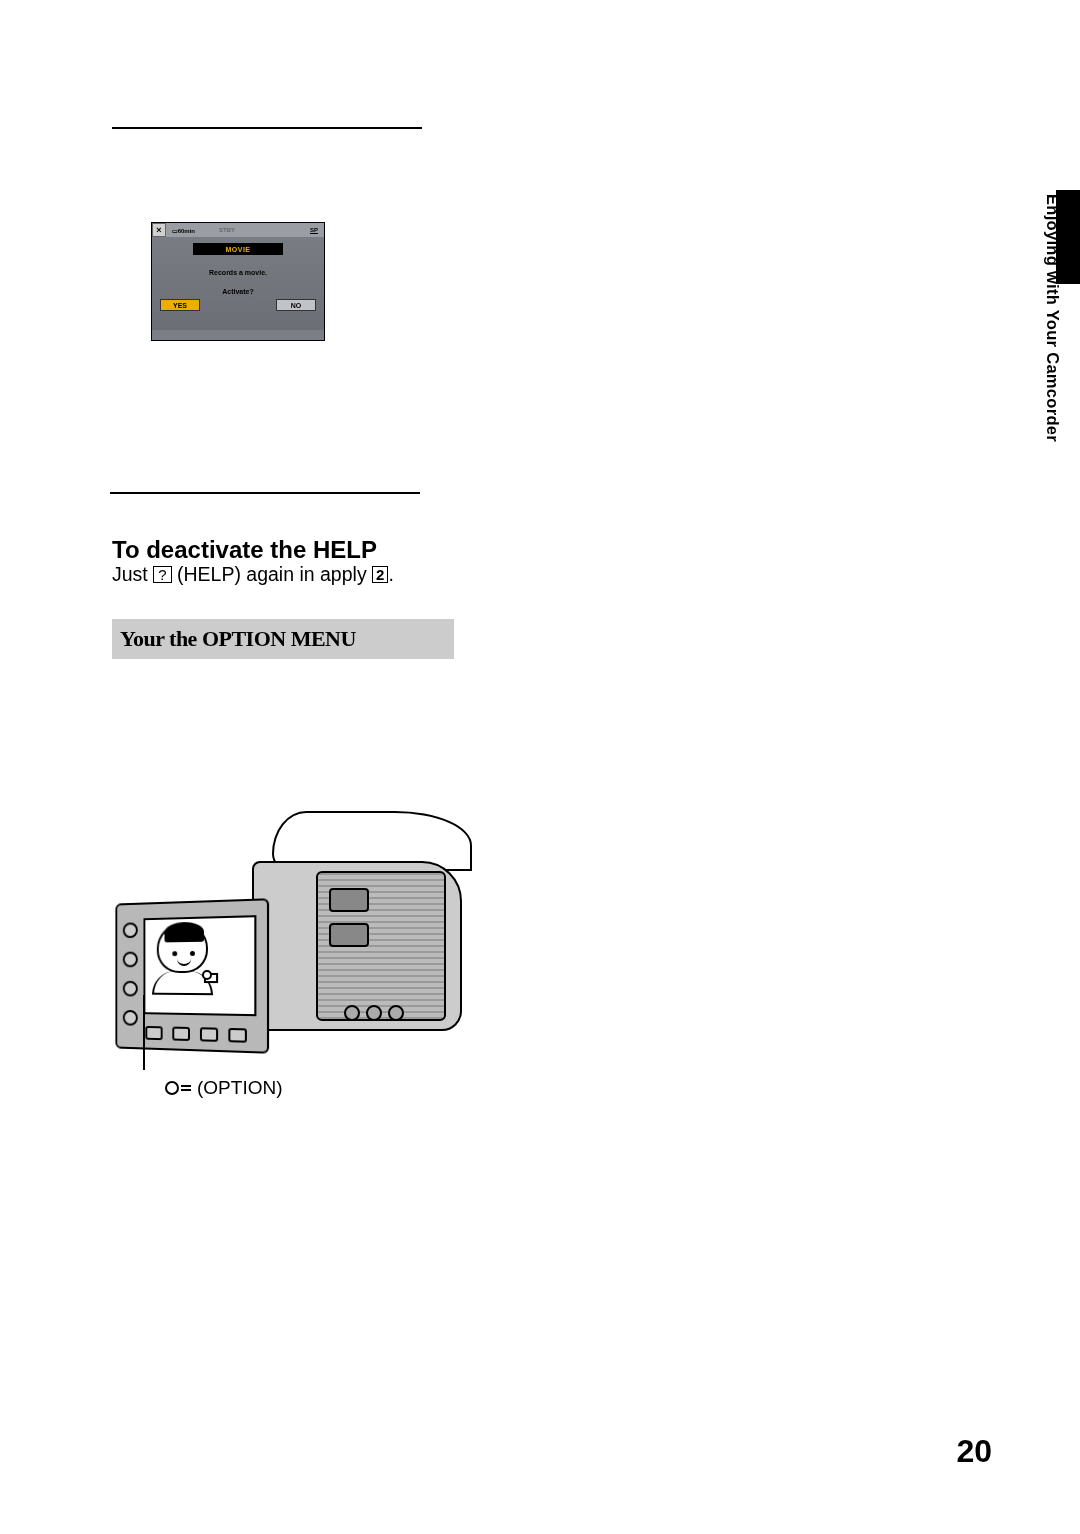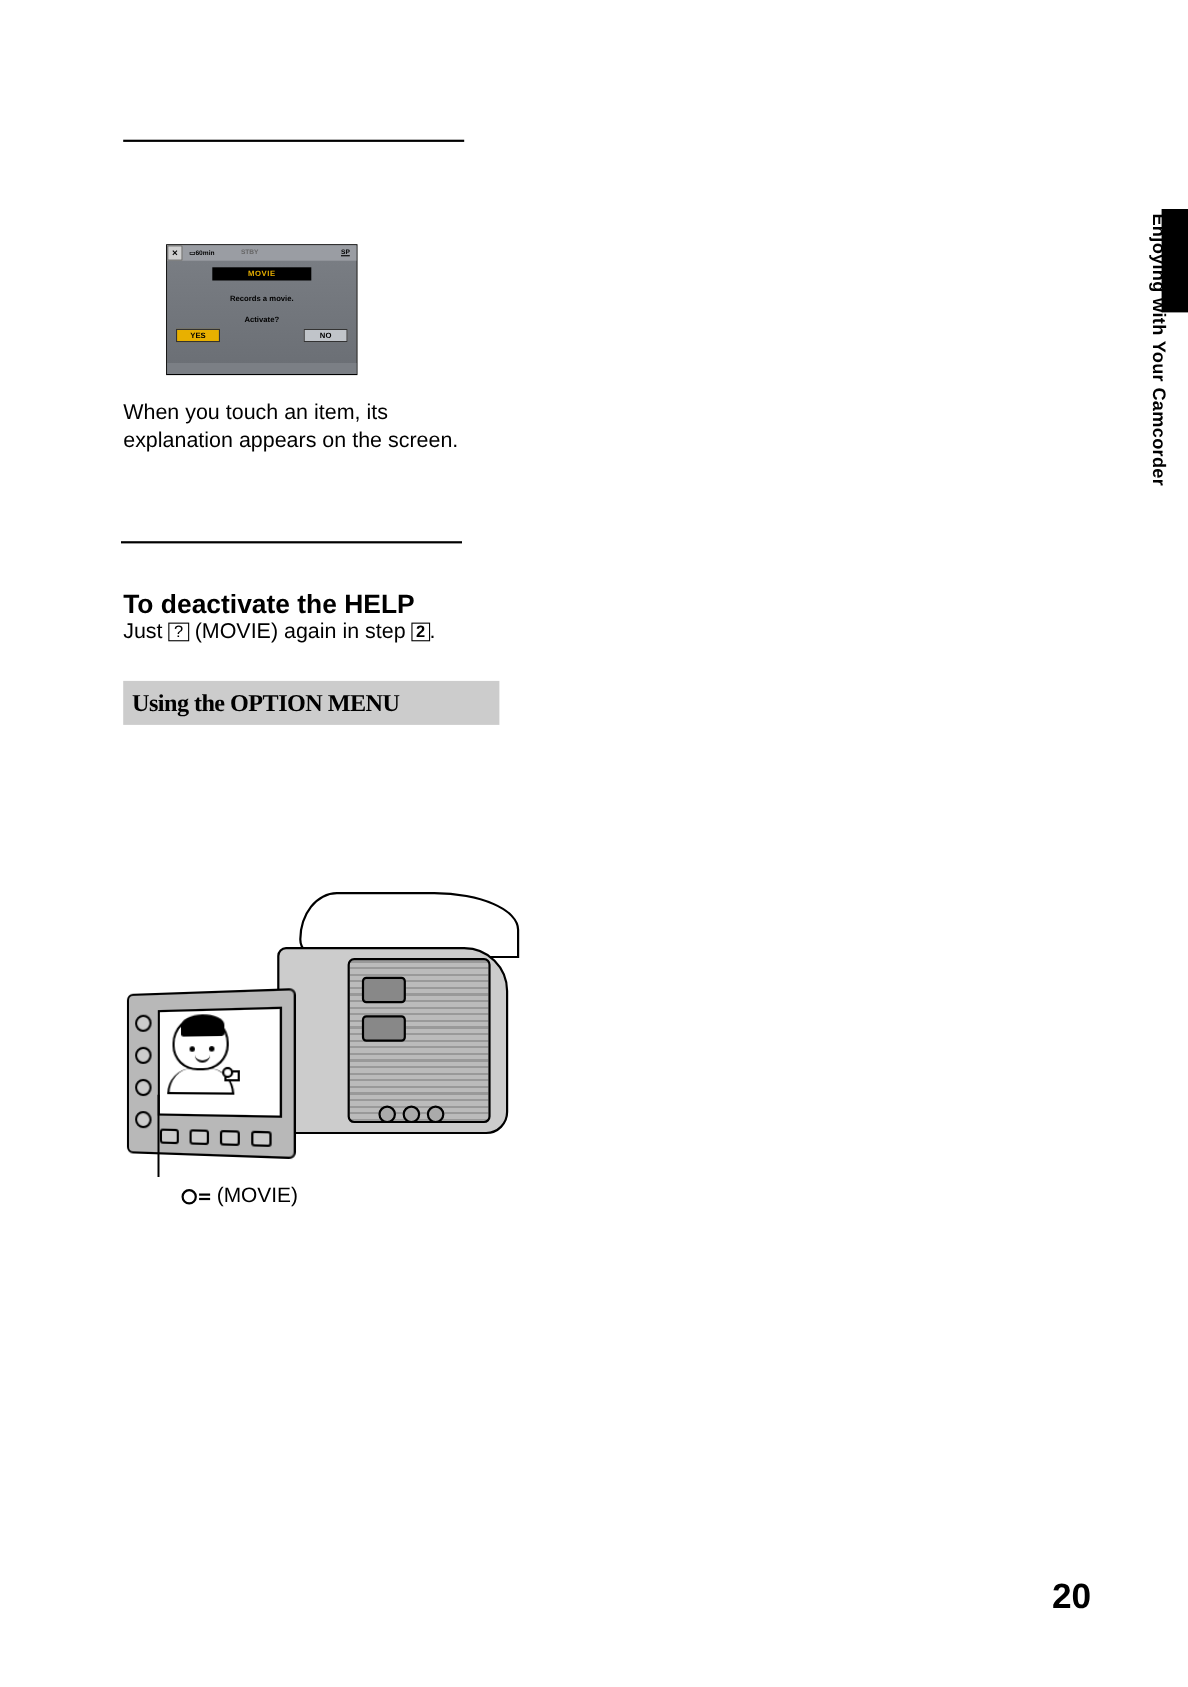--- a/index.html
+++ b/index.html
@@ -101,30 +101,29 @@
     <div class="lcd-movie">MOVIE</div>
     <div class="lcd-text">Records a movie.</div>
     <div class="lcd-text2">Activate?</div>
     <div class="lcd-btns">
       <div class="lcd-btn lcd-yes">YES</div>
       <div class="lcd-btn lcd-no">NO</div>
     </div>
     <div class="lcd-bottom"></div>
   </div>
 
-  <div class="col para p1" style="position:absolute; left:112px; width:310px;">When you touch an item, its explanation appears on the screen.</div>
 
   <div class="hr-mid"></div>
 
   <div class="h3 h3a">To deactivate the HELP</div>
   <div class="p3">
-    <span>Just </span><span class="help-box">?</span><span> (MOVIE) again in step </span><span class="step-box">2</span><span>.</span>
+    <span>Just </span><span class="help-box">?</span><span> (HELP) again in apply </span><span class="step-box">2</span><span>.</span>
   </div>
 
-  <div class="h2">Using the OPTION MENU</div>
+  <div class="h2">Your the OPTION MENU</div>
 
   <div class="illus">
     <div class="cam-body">
       <div class="cam-top"></div>
       <div class="cam-side">
         <div class="cam-panel"></div>
         <div class="cam-jack1"></div>
         <div class="cam-jack2"></div>
         <div class="cam-bottom-btns">
             <div></div>
@@ -163,20 +162,20 @@
           </div>
       </div>
     </div>
   </div>
   <div class="callout-line"></div>
   <div class="callout-label">
     <span class="option-icon">
         <span class="gear"></span>
         <span class="lines"></span>
       </span>
-    <span>(MOVIE)</span>
+    <span>(OPTION)</span>
   </div>
 
   <div class="tab"></div>
   <div class="vtext">Enjoying with Your Camcorder</div>
 
   <div class="pageno">20</div>
 </div>
 
 </body></html>

